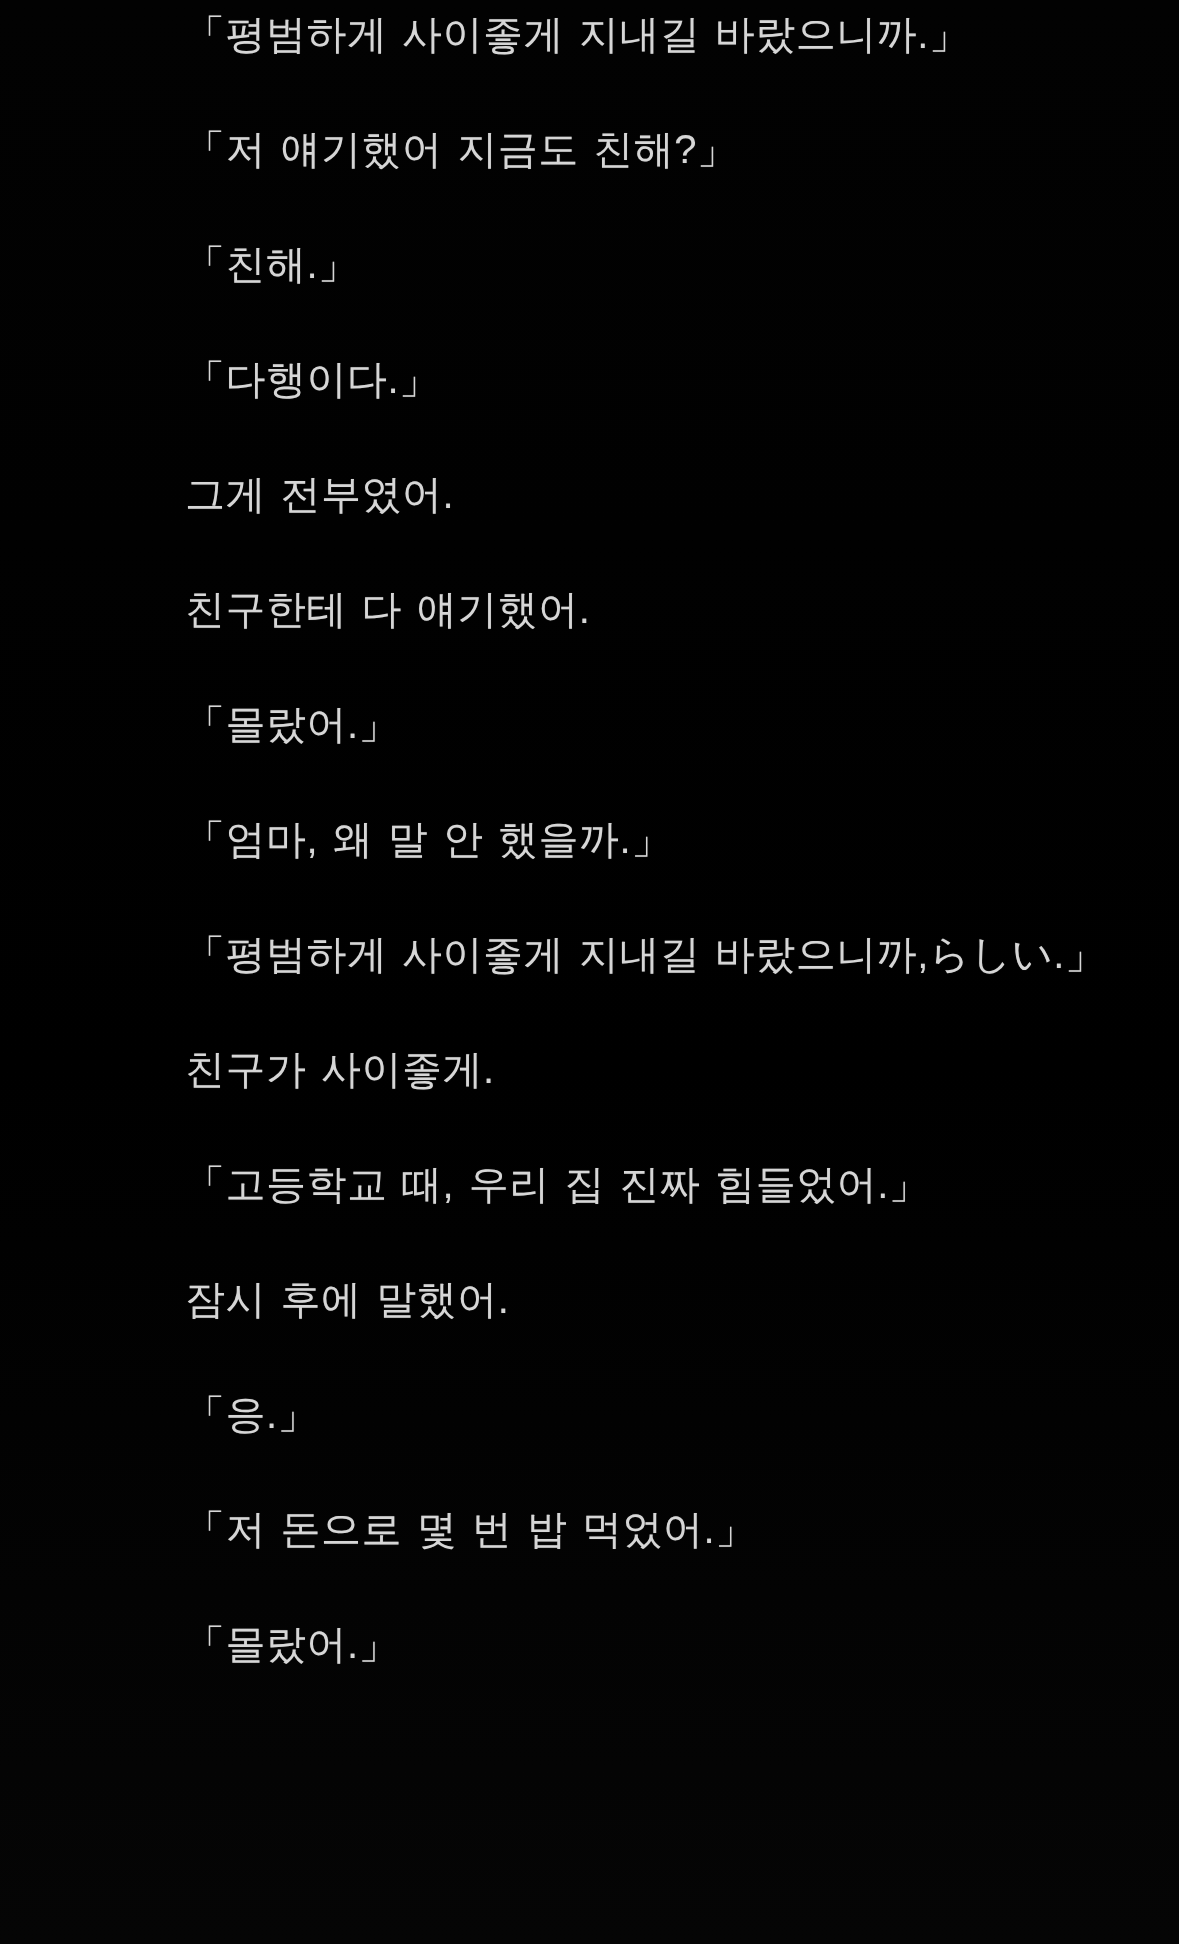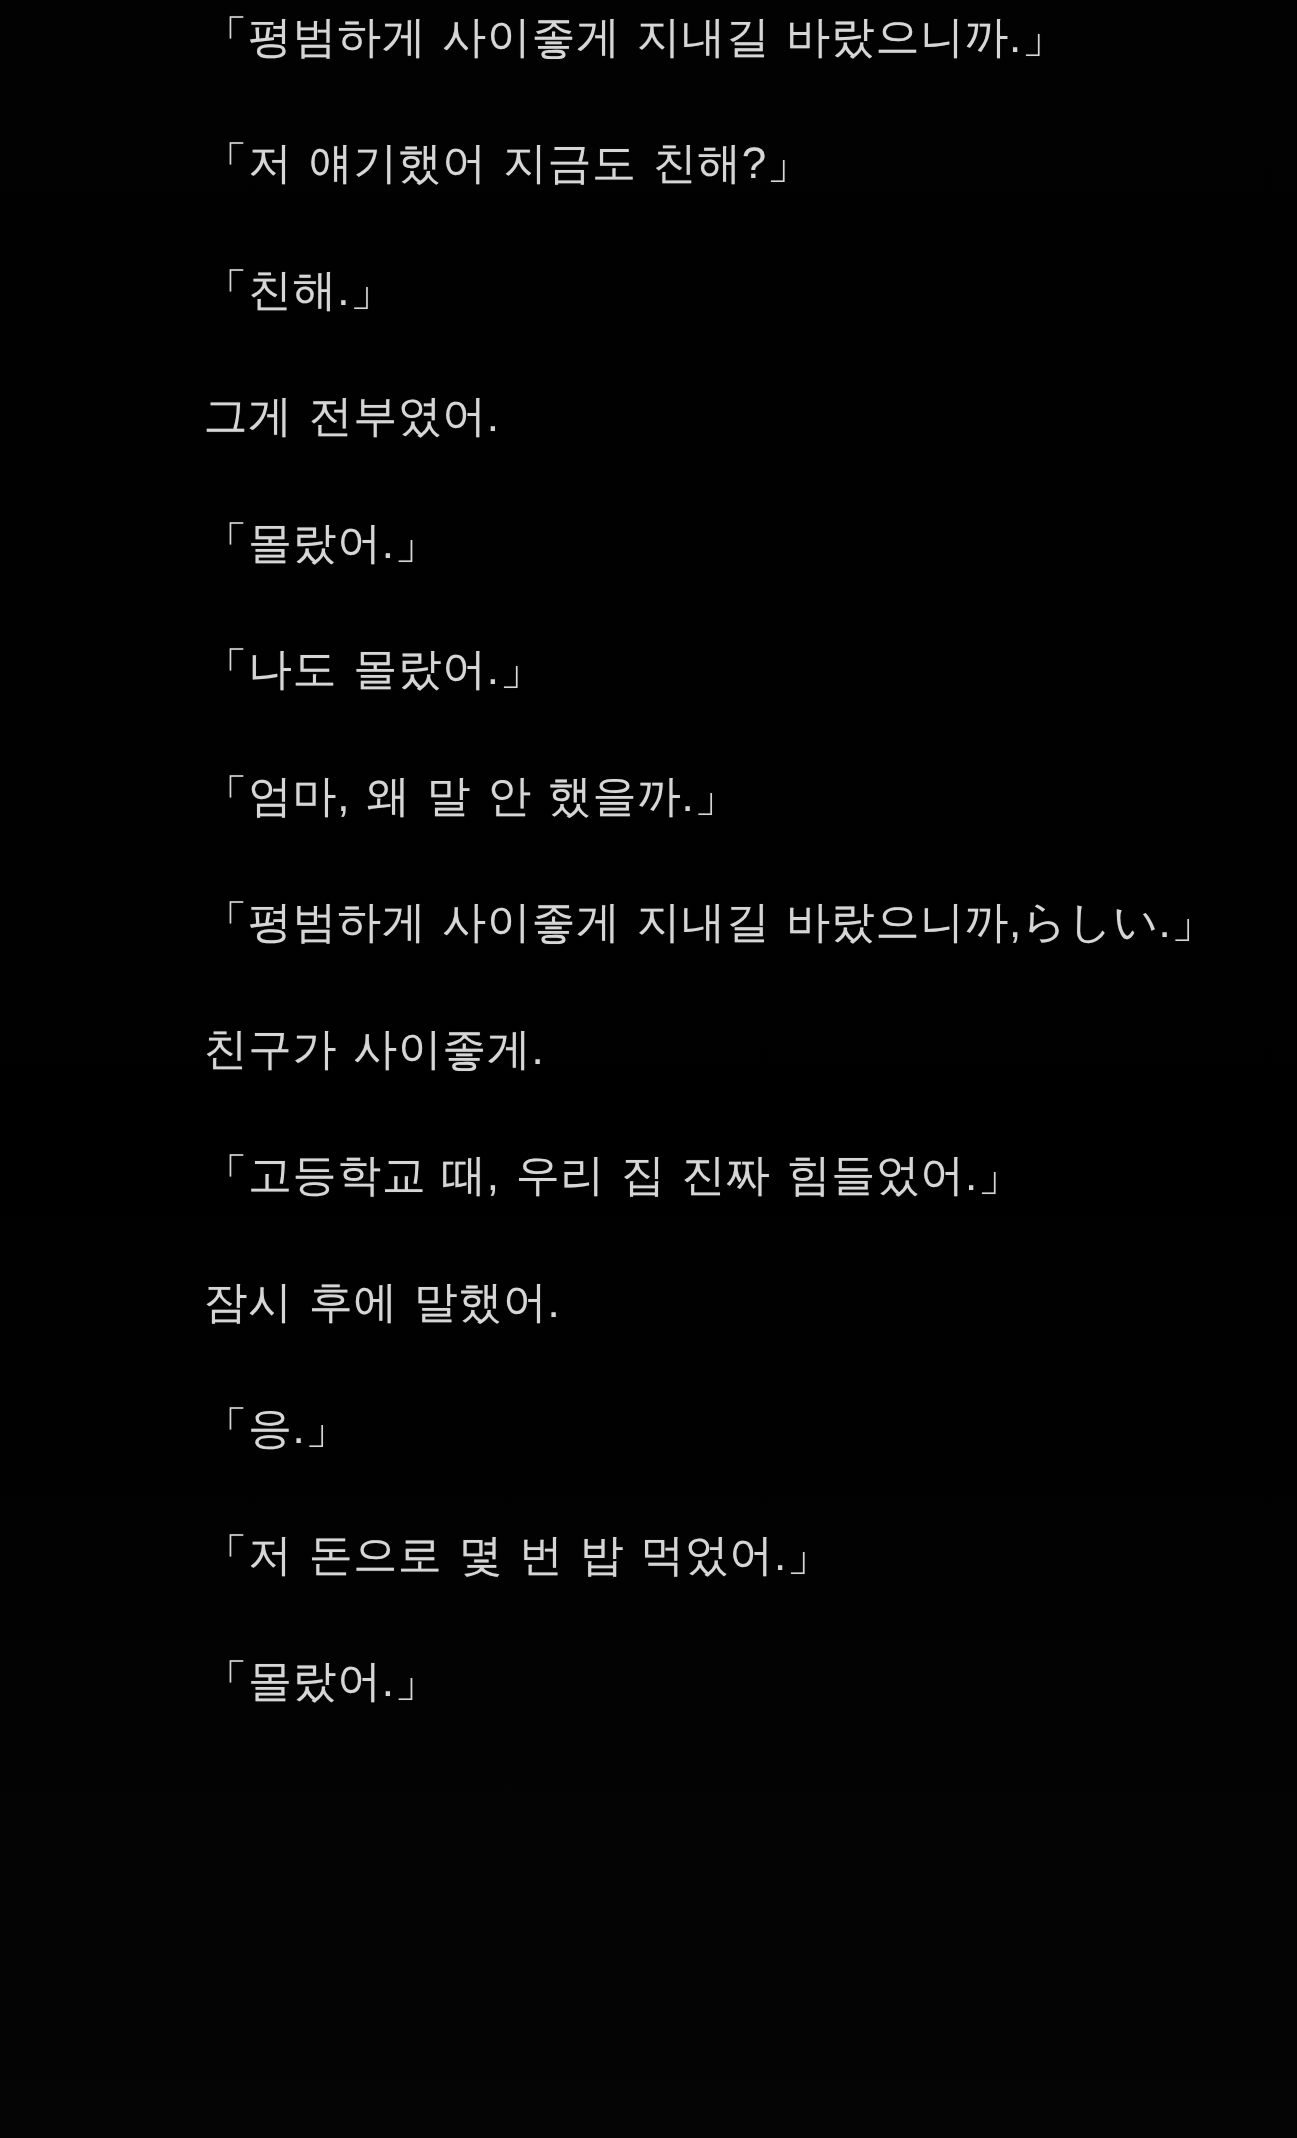--- a/index.html
+++ b/index.html
@@ -36,23 +36,24 @@
     margin-bottom: 0;
   }
 </style>
 </head>
 <body>
 
 <main class="page">
   <p class="line">「평범하게 사이좋게 지내길 바랐으니까.」</p>
   <p class="line">「저 얘기했어 지금도 친해?」</p>
   <p class="line">「친해.」</p>
+  <p class="line">「다행이다.」</p>
   <p class="line">그게 전부였어.</p>
+  <p class="line">친구한테 다 얘기했어.</p>
   <p class="line">「몰랐어.」</p>
-  <p class="line">「나도 몰랐어.」</p>
   <p class="line">「엄마, 왜 말 안 했을까.」</p>
   <p class="line">「평범하게 사이좋게 지내길 바랐으니까,らしい.」</p>
   <p class="line">친구가 사이좋게.</p>
   <p class="line">「고등학교 때, 우리 집 진짜 힘들었어.」</p>
   <p class="line">잠시 후에 말했어.</p>
   <p class="line">「응.」</p>
   <p class="line">「저 돈으로 몇 번 밥 먹었어.」</p>
   <p class="line">「몰랐어.」</p>
 </main>
 

